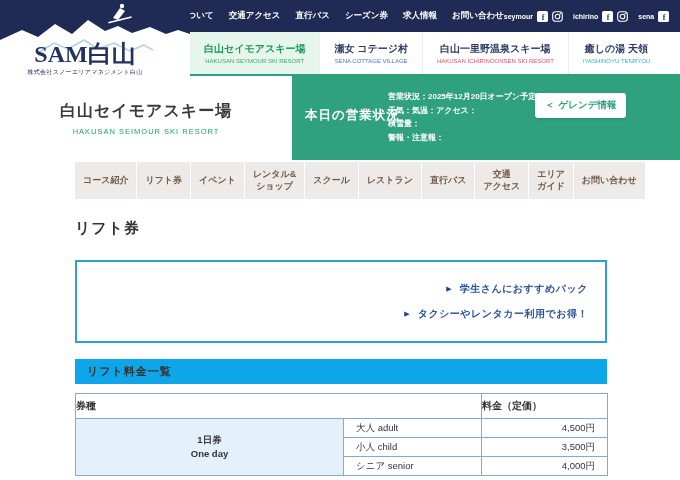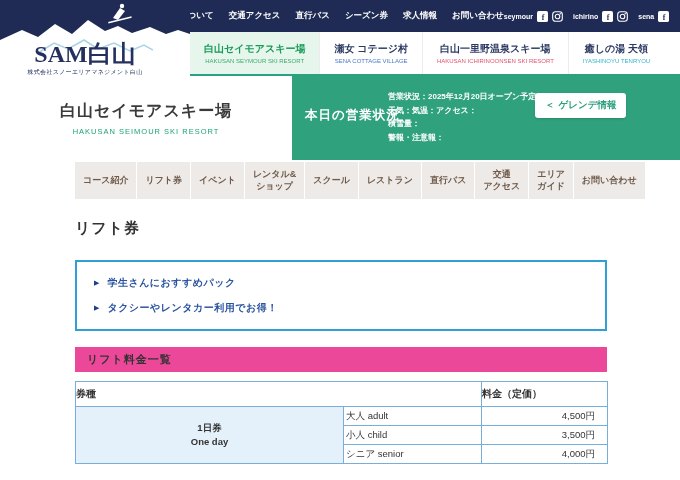--- a/index.html
+++ b/index.html
@@ -55,35 +55,35 @@
   
   .main-nav { margin-top:2px; display:flex; gap:1px; padding-left:75px; height:37px;
     background:#fff; }
   .mnav-item { background:#eeeae7; color:#6f5b4b; font-size:9px; font-weight:bold;
     display:flex; align-items:center; justify-content:center; text-align:center;
     padding:0 8px; white-space:pre-line; line-height:1.3; cursor:pointer; }
 
   
   .content { margin-left:75px; width:532px; }
   .page-title { margin-top:20px; font-size:15px; font-weight:bold; color:#333; letter-spacing:1px; }
-  .link-box { margin-top:22px; border:2px solid #2f9fd4; padding:14px 17px; display:flex;
-    flex-direction:column; gap:11px; }
+  .link-box { margin-top:22px; border:2px solid #2f9fd4; padding:20px 17px; display:flex;
+    flex-direction:column; gap:11px;align-items:flex-end; }
   .link-row { display:flex; align-items:center; gap:8px; cursor:pointer; }
   .link-row .tri { color:#1d3f8f; font-size:7px; }
   .link-row .ltext { color:#2a53a0; font-size:10px; font-weight:bold; letter-spacing:.5px; }
-  .section-heading { margin-top:16px; background:#ec4899; height:25px; display:flex;
+  .section-heading { margin-top:16px; background:#0ea5e9; height:25px; display:flex;
     align-items:center; padding-left:12px; font-size:11px; font-weight:bold; color:#333;
     letter-spacing:1px; }
   table.price-table { margin-top:9px; width:532px; border-collapse:collapse; table-layout:fixed; }
   .price-table th, .price-table td { border:1px solid #79aeda; font-weight:normal; }
   .price-table th { height:25px; font-size:10px; font-weight:bold; color:#333; text-align:left; }
   .price-table td { height:19px; font-size:9.5px; color:#333; }
   .price-table td.group { background:#e4f1fa; text-align:center; white-space:pre-line;
     line-height:1.5; font-weight:bold; }
-  .price-table td.age { padding-left:2px; background:#fff; }
+  .price-table td.age { padding-left:12px; background:#fff; }
   .price-table td.price { padding-right:12px; text-align:right; background:#fff; }
 </style>
 </head>
 <body>
 
 <header class="topbar">
   <nav class="topnav">
     <a href="#">SAM白山について</a>
     <a href="#">交通アクセス</a>
     <a href="#">直行バス</a>

